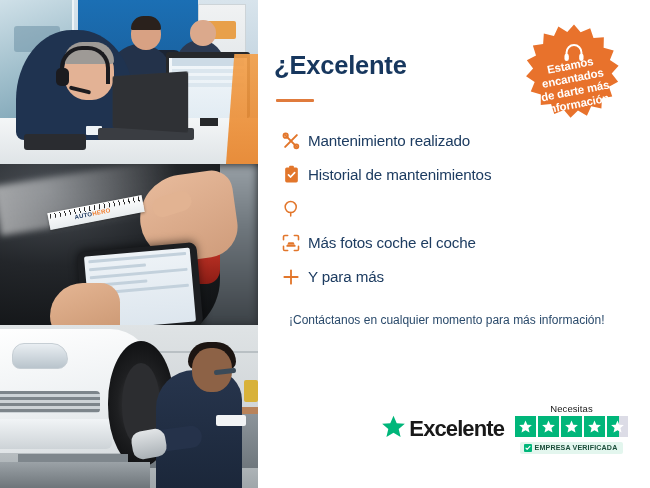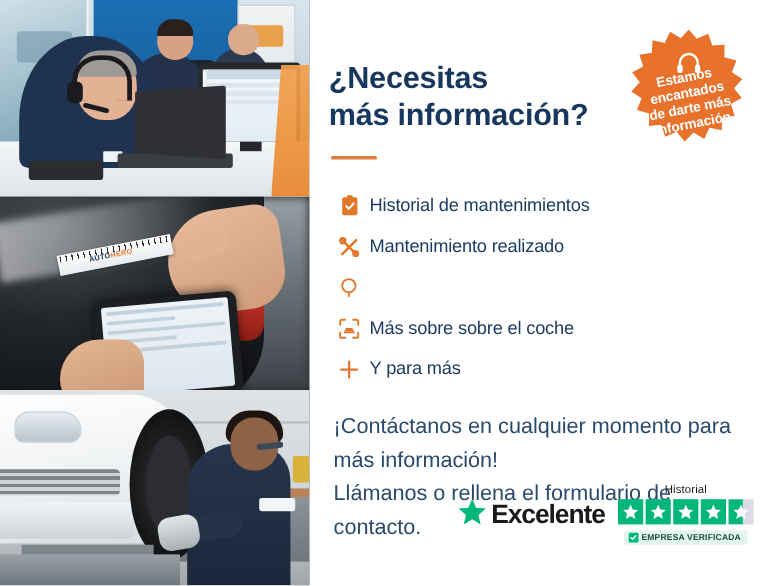--- a/index.html
+++ b/index.html
@@ -375,23 +375,23 @@
     color: #e2762b;
   }
   .feature-label {
     color: #1d3c61;
     font-size: 15.2px;
     letter-spacing: -0.15px;
   }
 
   
   .contact {
-    margin: 18px 0 0 4px;
+    margin: 18px 0 0 15px;
     color: #2a4a6b;
-    font-size: 18px;
+    font-size: 12px;
     line-height: 1.55;
   }
   .contact .line { display: block; }
 
   
   .badge {
     position: absolute;
     right: 13px;
     top: 22px;
     width: 126px;
@@ -591,95 +591,93 @@
         <div class="p3-arm"></div>
         <div class="p3-glove"></div>
       </div>
     </div>
 
   </div>
 
   <div class="content">
 
     <h1 class="headline">
-      <span class="line">¿Necesitas</span>
-      <span class="line">más información?</span>
+      <span class="line">¿Excelente</span>
     </h1>
 
     <div class="rule"></div>
 
     <ul class="features">
-
-      <li class="feature">
-        <span class="feature-icon">
-          <svg width="19" height="19" viewBox="0 0 24 24" aria-hidden="true">
-            <rect x="4" y="3" width="16" height="19" rx="2" fill="#e2762b"></rect>
-            <rect x="9" y="1" width="6" height="4" rx="1.2" fill="#e2762b"></rect>
-            <path d="M8.2 12.4l2.6 2.8 5.2-5.6" fill="none" stroke="#ffffff" stroke-width="2.1" stroke-linecap="round" stroke-linejoin="round"></path>
-          </svg>
-        </span>
-        <span class="feature-label">Historial de mantenimientos</span>
-      </li>
 
       <li class="feature">
         <span class="feature-icon">
           <svg width="20" height="20" viewBox="0 0 24 24" aria-hidden="true">
             <g stroke="#e2762b" stroke-width="2.4" stroke-linecap="round">
               <line x1="5" y1="5" x2="19" y2="19"></line>
               <line x1="19" y1="5" x2="5" y2="19"></line>
             </g>
             <circle cx="5.6" cy="5.6" r="2.6" fill="none" stroke="#e2762b" stroke-width="2.2"></circle>
             <circle cx="18.4" cy="18.4" r="2.4" fill="none" stroke="#e2762b" stroke-width="2.2"></circle>
           </svg>
         </span>
         <span class="feature-label">Mantenimiento realizado</span>
       </li>
 
       <li class="feature">
         <span class="feature-icon">
           <svg width="19" height="19" viewBox="0 0 24 24" aria-hidden="true">
+            <rect x="4" y="3" width="16" height="19" rx="2" fill="#e2762b"></rect>
+            <rect x="9" y="1" width="6" height="4" rx="1.2" fill="#e2762b"></rect>
+            <path d="M8.2 12.4l2.6 2.8 5.2-5.6" fill="none" stroke="#ffffff" stroke-width="2.1" stroke-linecap="round" stroke-linejoin="round"></path>
+          </svg>
+        </span>
+        <span class="feature-label">Historial de mantenimientos</span>
+      </li>
+
+      <li class="feature">
+        <span class="feature-icon">
+          <svg width="19" height="19" viewBox="0 0 24 24" aria-hidden="true">
             <circle cx="11" cy="10.2" r="7" fill="none" stroke="#e2762b" stroke-width="1.9"></circle>
             <line x1="11" y1="17.2" x2="11" y2="21.4" stroke="#e2762b" stroke-width="1.9" stroke-linecap="round"></line>
           </svg>
         </span>
       </li>
 
       <li class="feature">
         <span class="feature-icon">
           <svg width="20" height="20" viewBox="0 0 24 24" aria-hidden="true">
             <g fill="none" stroke="#e2762b" stroke-width="1.9" stroke-linecap="round">
               <path d="M3 8V4.6A1.6 1.6 0 0 1 4.6 3H8"></path>
               <path d="M16 3h3.4A1.6 1.6 0 0 1 21 4.6V8"></path>
               <path d="M21 16v3.4a1.6 1.6 0 0 1-1.6 1.6H16"></path>
               <path d="M8 21H4.6A1.6 1.6 0 0 1 3 19.4V16"></path>
             </g>
             <path d="M6.6 14.4h10.8v2.1H6.6z" fill="#e2762b"></path>
             <path d="M7.4 14.2l1.5-3.1h6.2l1.5 3.1z" fill="#e2762b"></path>
           </svg>
         </span>
-        <span class="feature-label">Más sobre sobre el coche</span>
+        <span class="feature-label">Más fotos coche el coche</span>
       </li>
 
       <li class="feature">
         <span class="feature-icon">
           <svg width="20" height="20" viewBox="0 0 24 24" aria-hidden="true">
             <g stroke="#e2762b" stroke-width="2.2" stroke-linecap="round">
               <line x1="12" y1="4" x2="12" y2="20"></line>
               <line x1="4" y1="12" x2="20" y2="12"></line>
             </g>
           </svg>
         </span>
         <span class="feature-label">Y para más</span>
       </li>
 
     </ul>
 
     <p class="contact">
       <span class="line">¡Contáctanos en cualquier momento para más información!</span>
-      <span class="line">Llámanos o rellena el formulario de contacto.</span>
     </p>
 
     <div class="badge">
       <svg width="126" height="126" viewBox="0 0 200 200" aria-hidden="true">
         <path fill="#e8722c" d="M100 4
           l10.5 12.4 15.2-6.6 5.3 15.6 16.4-1.2 -0.4 16.5 16 4.4 -6 15.4 13.8 9 -11 12.3 10.2 12.9 -14.5 7.9 5.2 15.6 -16.3 2.7 -0.9 16.5 -16.2-3.5 -6.8 15 -14.2-8.4 -11.8 11.6 -10.5-12.6 -15.3 6.4 -5.1-15.7 -16.4 1.4 0.2-16.5 -16-4.6 6.2-15.3 -13.7-9.2 11.2-12.2 -10-13 14.6-7.7 -5-15.7 16.3-2.5 1.1-16.5 16.1 3.7 7-14.9 14.1 8.6z"></path>
       </svg>
       <span class="badge-icon">
         <svg width="23" height="21" viewBox="0 0 24 22" aria-hidden="true">
           <path d="M4.2 13.5V11a7.8 7.8 0 0 1 15.6 0v2.5" fill="none" stroke="#ffffff" stroke-width="2.1" stroke-linecap="round"></path>
@@ -700,21 +698,21 @@
       <div class="tp-brand">
         <span>
           <svg width="25" height="25" viewBox="0 0 24 24" aria-hidden="true">
             <path fill="#00b67a" d="M12 1.6l3.1 7.2 7.8.6-5.9 5.1 1.8 7.6L12 18l-6.8 4.1 1.8-7.6L1.1 9.4l7.8-.6z"></path>
           </svg>
         </span>
         <span class="tp-wordmark">Excelente</span>
       </div>
 
       <div class="tp-right">
-        <span class="tp-rating-label">Historial</span>
+        <span class="tp-rating-label">Necesitas</span>
 
         <div class="tp-stars">
           <span class="tp-star">
             <svg width="15" height="15" viewBox="0 0 24 24" aria-hidden="true">
                 <path fill="#ffffff" d="M12 2.2l2.9 6.8 7.3.6-5.5 4.8 1.7 7.1L12 17.8 5.6 21.5l1.7-7.1L1.8 9.6l7.3-.6z"></path>
               </svg>
           </span>
           <span class="tp-star">
             <svg width="15" height="15" viewBox="0 0 24 24" aria-hidden="true">
                 <path fill="#ffffff" d="M12 2.2l2.9 6.8 7.3.6-5.5 4.8 1.7 7.1L12 17.8 5.6 21.5l1.7-7.1L1.8 9.6l7.3-.6z"></path>

